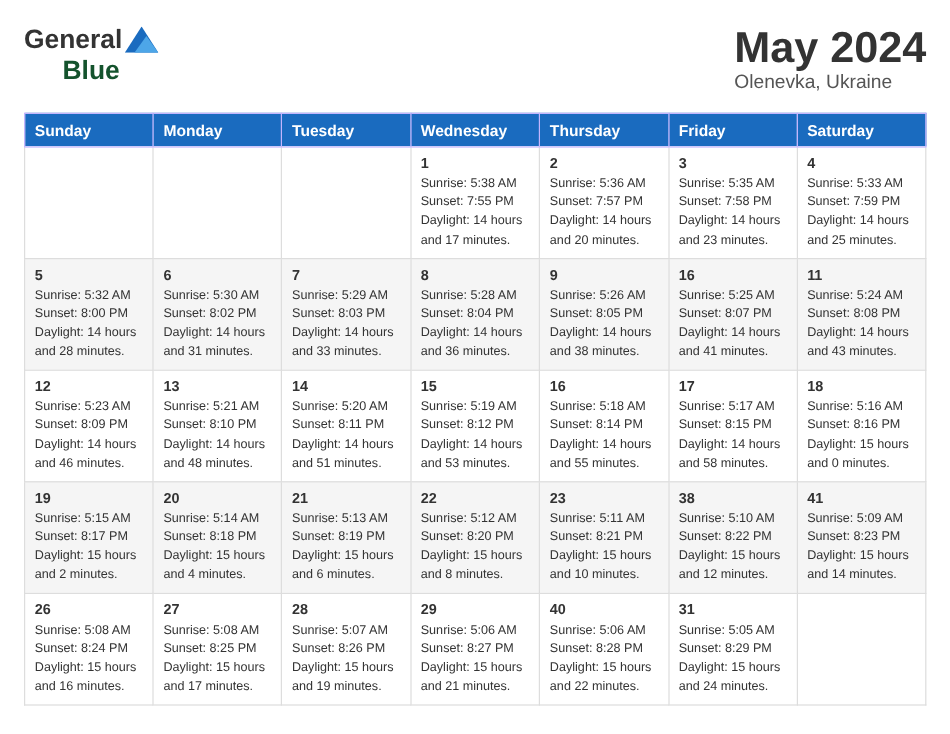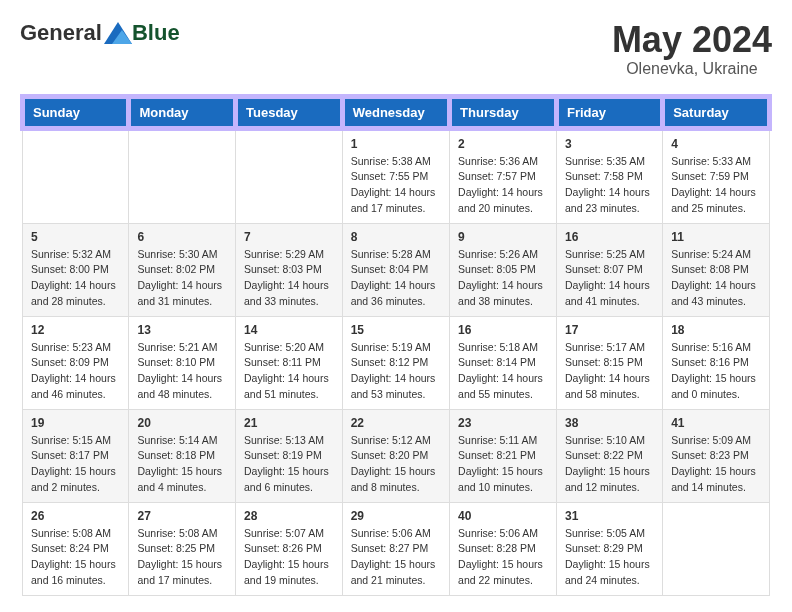--- a/index.html
+++ b/index.html
@@ -11,21 +11,21 @@
       padding: 20px;
     }
     .header {
       display: flex;
       justify-content: space-between;
       align-items: flex-start;
       margin-bottom: 16px;
     }
     .logo {
       display: flex;
-      flex-direction: row;
+      flex-direction: column;
       align-items: center;
     }
     .logo-text {
       display: flex;
       align-items: center;
     }
     .logo-general {
       font-size: 22px;
       font-weight: bold;
       color: #333;
@@ -34,21 +34,21 @@
       font-size: 22px;
       font-weight: bold;
       color: #14532d;
     }
     .logo-icon {
       width: 28px;
       height: 22px;
       margin-left: 2px;
     }
     .title-block {
-      text-align: center;
+      text-align: left;
     }
     .month-year {
       font-size: 36px;
       font-weight: bold;
       color: #333;
       line-height: 1.1;
     }
     .location {
       font-size: 16px;
       color: #555;
@@ -58,21 +58,21 @@
       border-collapse: collapse;
       border: 1px solid #ccc;
     }
     .calendar th {
       background-color: #1a6bbf;
       color: #fff;
       text-align: left;
       padding: 6px 8px;
       font-size: 13px;
       font-weight: bold;
-      border: 5px solid #c4b5fd;
+      border: 1px solid #c4b5fd;
     }
     .calendar td {
       vertical-align: top;
       padding: 6px 8px;
       border: 1px solid #ddd;
       width: 108px;
       min-height: 90px;
       height: 90px;
       font-size: 11px;
       color: #333;

